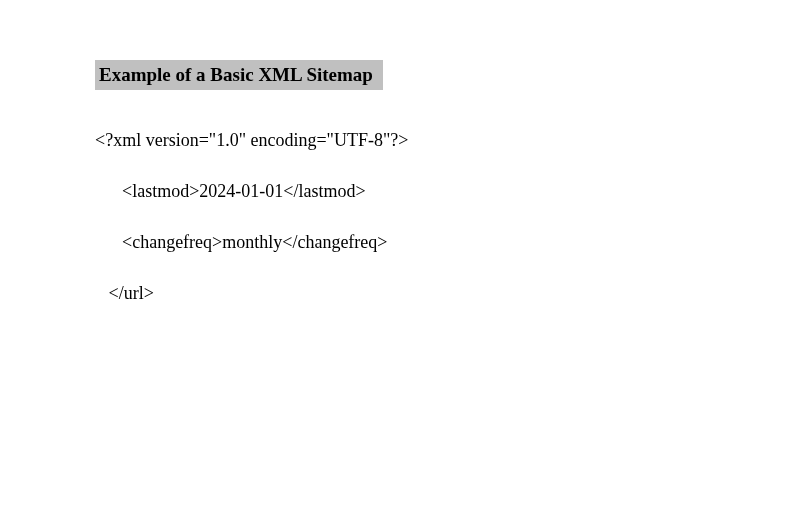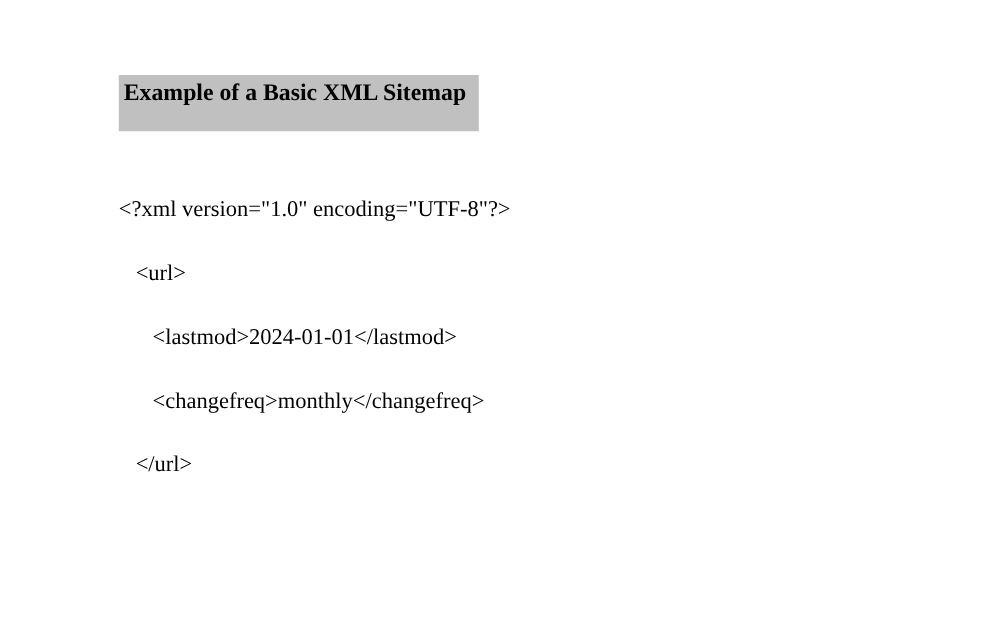--- a/index.html
+++ b/index.html
@@ -10,44 +10,43 @@
     body {
       width: 790px;
       height: 507px;
       background: #ffffff;
       font-family: Georgia, 'Times New Roman', serif;
       padding: 60px 0 0 95px;
     }
     .heading {
       display: inline-block;
       background: #c0c0c0;
-      padding: 4px 10px 19px 4px;
+      padding: 4px 10px 4px 4px;
       font-weight: bold;
       font-size: 19px;
       color: #000;
-      margin-bottom: 24px;
+      margin-bottom: 12px;
     }
     .code-block {
       font-family: Georgia, 'Times New Roman', serif;
       font-size: 18px;
       line-height: 1.42;
       color: #000;
       white-space: pre;
     }
   </style>
 </head>
 <body>
 
 
 
 <div class="heading">Example of a Basic XML Sitemap</div>
 
 <div class="code-block">
 <div>&lt;?xml version="1.0" encoding="UTF-8"?&gt;</div>
-<div>   &lt;url&gt;</div>
 <div>      &lt;lastmod&gt;2024-01-01&lt;/lastmod&gt;</div>
 <div>      &lt;changefreq&gt;monthly&lt;/changefreq&gt;</div>
 <div>   &lt;/url&gt;</div>
 
 
 
 
 
 
 

